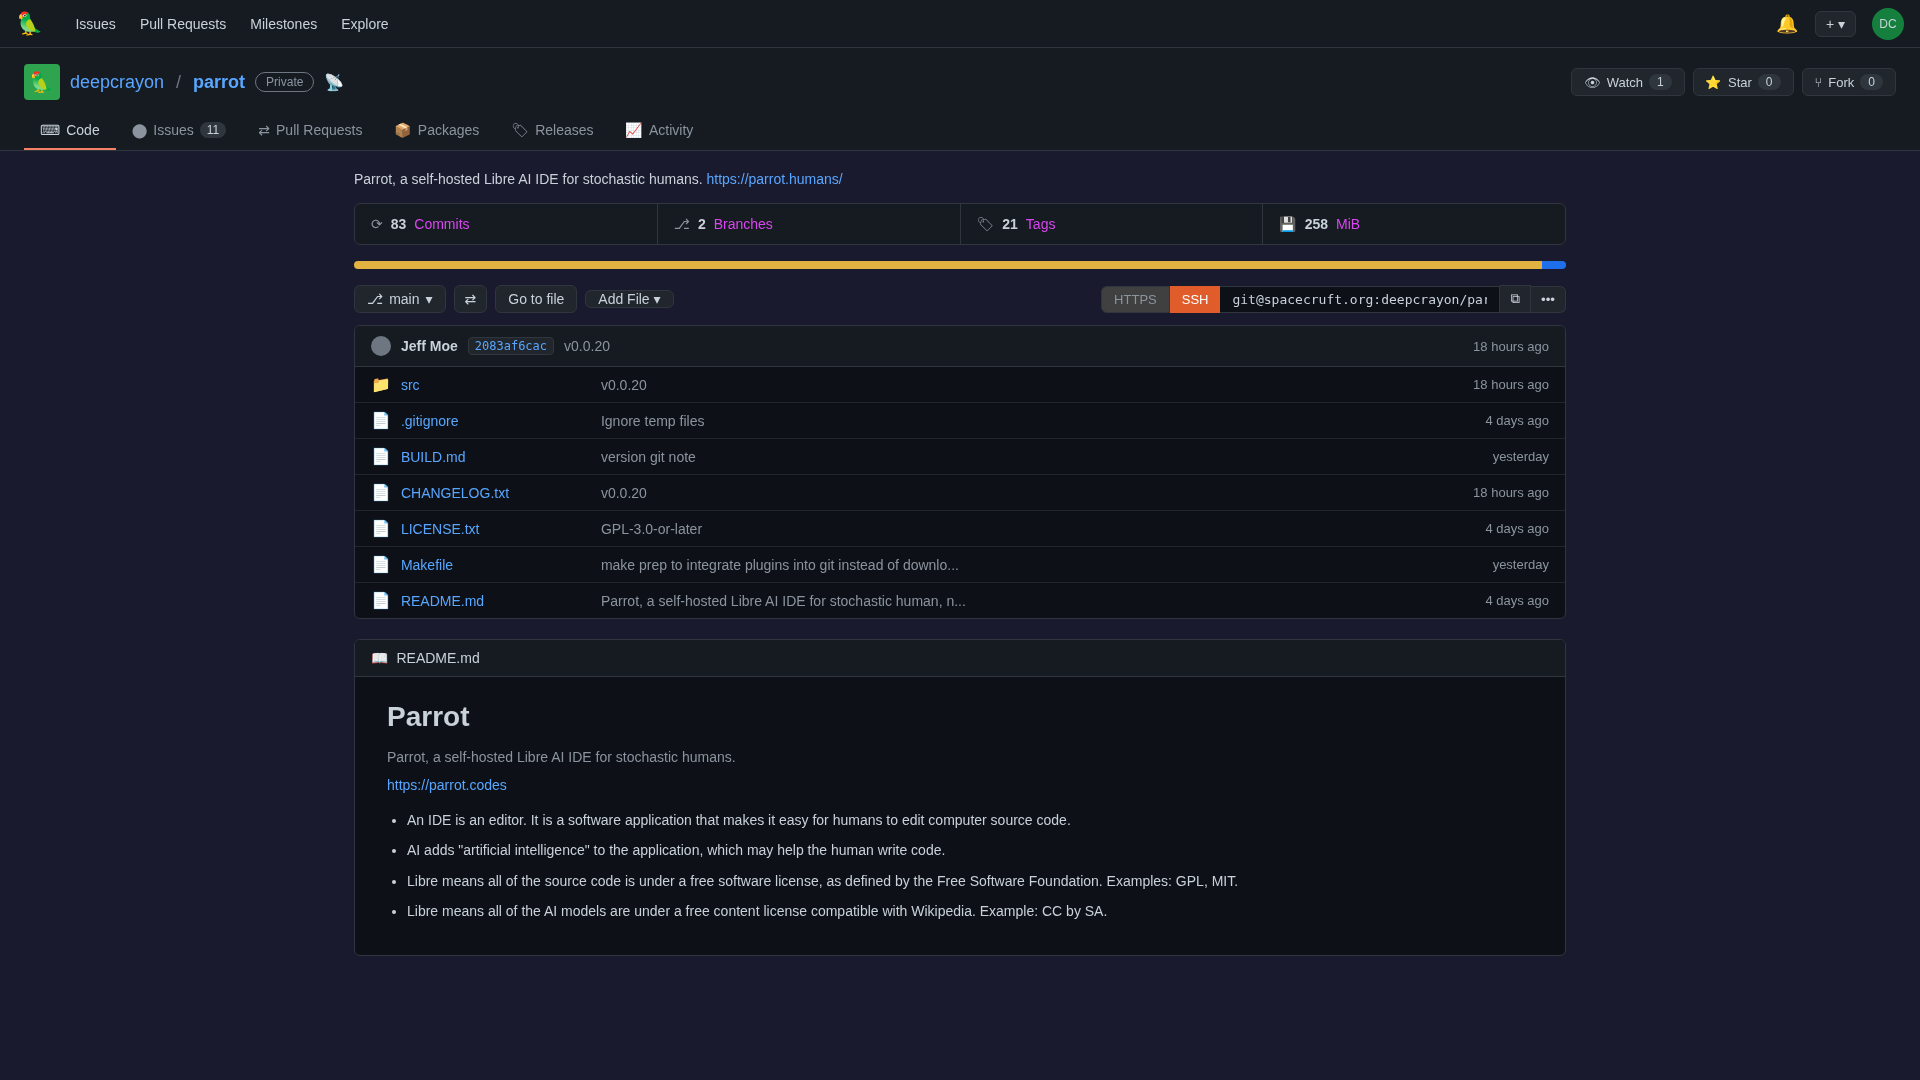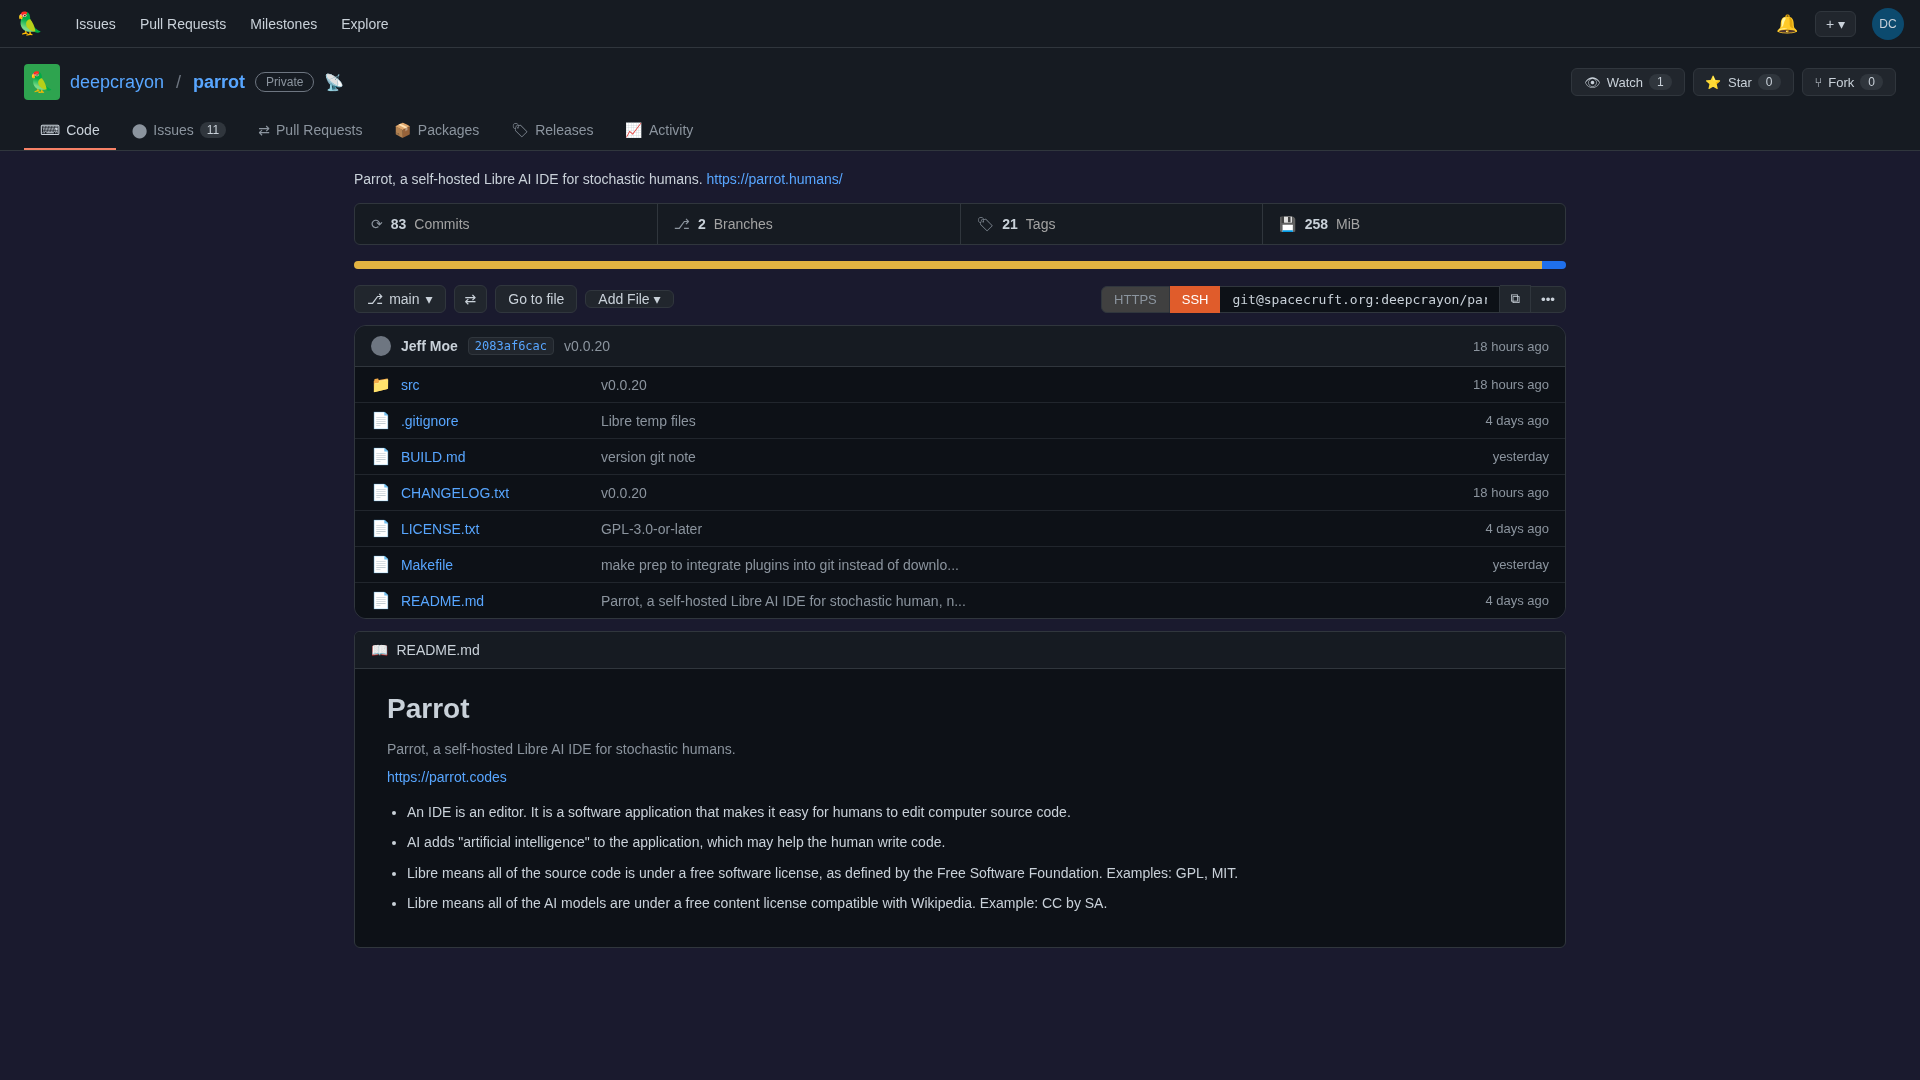--- a/index.html
+++ b/index.html
@@ -52,21 +52,21 @@
       cursor: pointer;
       font-size: 14px;
       display: flex;
       align-items: center;
       gap: 4px;
     }
     .avatar {
       width: 32px;
       height: 32px;
       border-radius: 50%;
-      background: #0c4a6e;
+      background: #15803d;
       display: flex;
       align-items: center;
       justify-content: center;
       font-size: 12px;
       cursor: pointer;
     }
 
     
     .repo-header {
       background: #161b22;
@@ -208,21 +208,21 @@
       padding: 12px 16px;
       display: flex;
       align-items: center;
       gap: 8px;
       font-size: 14px;
       border-right: 1px solid #30363d;
     }
     .stat-item:last-child { border-right: none; }
     .stat-icon { color: #8b949e; }
     .stat-num { font-weight: 600; color: #c9d1d9; }
-    .stat-label { color: #a3a3a3; }
+    .stat-label { color: #d946ef; }
 
     
     .progress-bar-container {
       height: 8px;
       background: #21262d;
       border-radius: 4px;
       overflow: hidden;
       margin-bottom: 16px;
     }
     .progress-bar-fill {
@@ -325,23 +325,23 @@
       border-left: none;
       color: #c9d1d9;
       padding: 5px 10px;
       cursor: pointer;
       border-radius: 0 6px 6px 0;
     }
 
     
     .file-list {
       border: 1px solid #30363d;
-      border-radius: 12px;
+      border-radius: 6px;
       overflow: hidden;
-      margin-bottom: 12px;
+      margin-bottom: 20px;
     }
     .file-list-header {
       background: #161b22;
       padding: 10px 16px;
       display: flex;
       align-items: center;
       gap: 10px;
       border-bottom: 1px solid #30363d;
     }
     .commit-author-avatar {
@@ -594,21 +594,21 @@
 
     <div class="file-row">
       <span class="file-icon folder-icon">📁</span>
       <a href="#" class="file-name">src</a>
       <span class="file-commit-msg">v0.0.20</span>
       <span class="file-time">18 hours ago</span>
     </div>
     <div class="file-row">
       <span class="file-icon">📄</span>
       <a href="#" class="file-name">.gitignore</a>
-      <span class="file-commit-msg">Libre temp files</span>
+      <span class="file-commit-msg">Ignore temp files</span>
       <span class="file-time">4 days ago</span>
     </div>
     <div class="file-row">
       <span class="file-icon">📄</span>
       <a href="#" class="file-name">BUILD.md</a>
       <span class="file-commit-msg">version git note</span>
       <span class="file-time">yesterday</span>
     </div>
     <div class="file-row">
       <span class="file-icon">📄</span>

